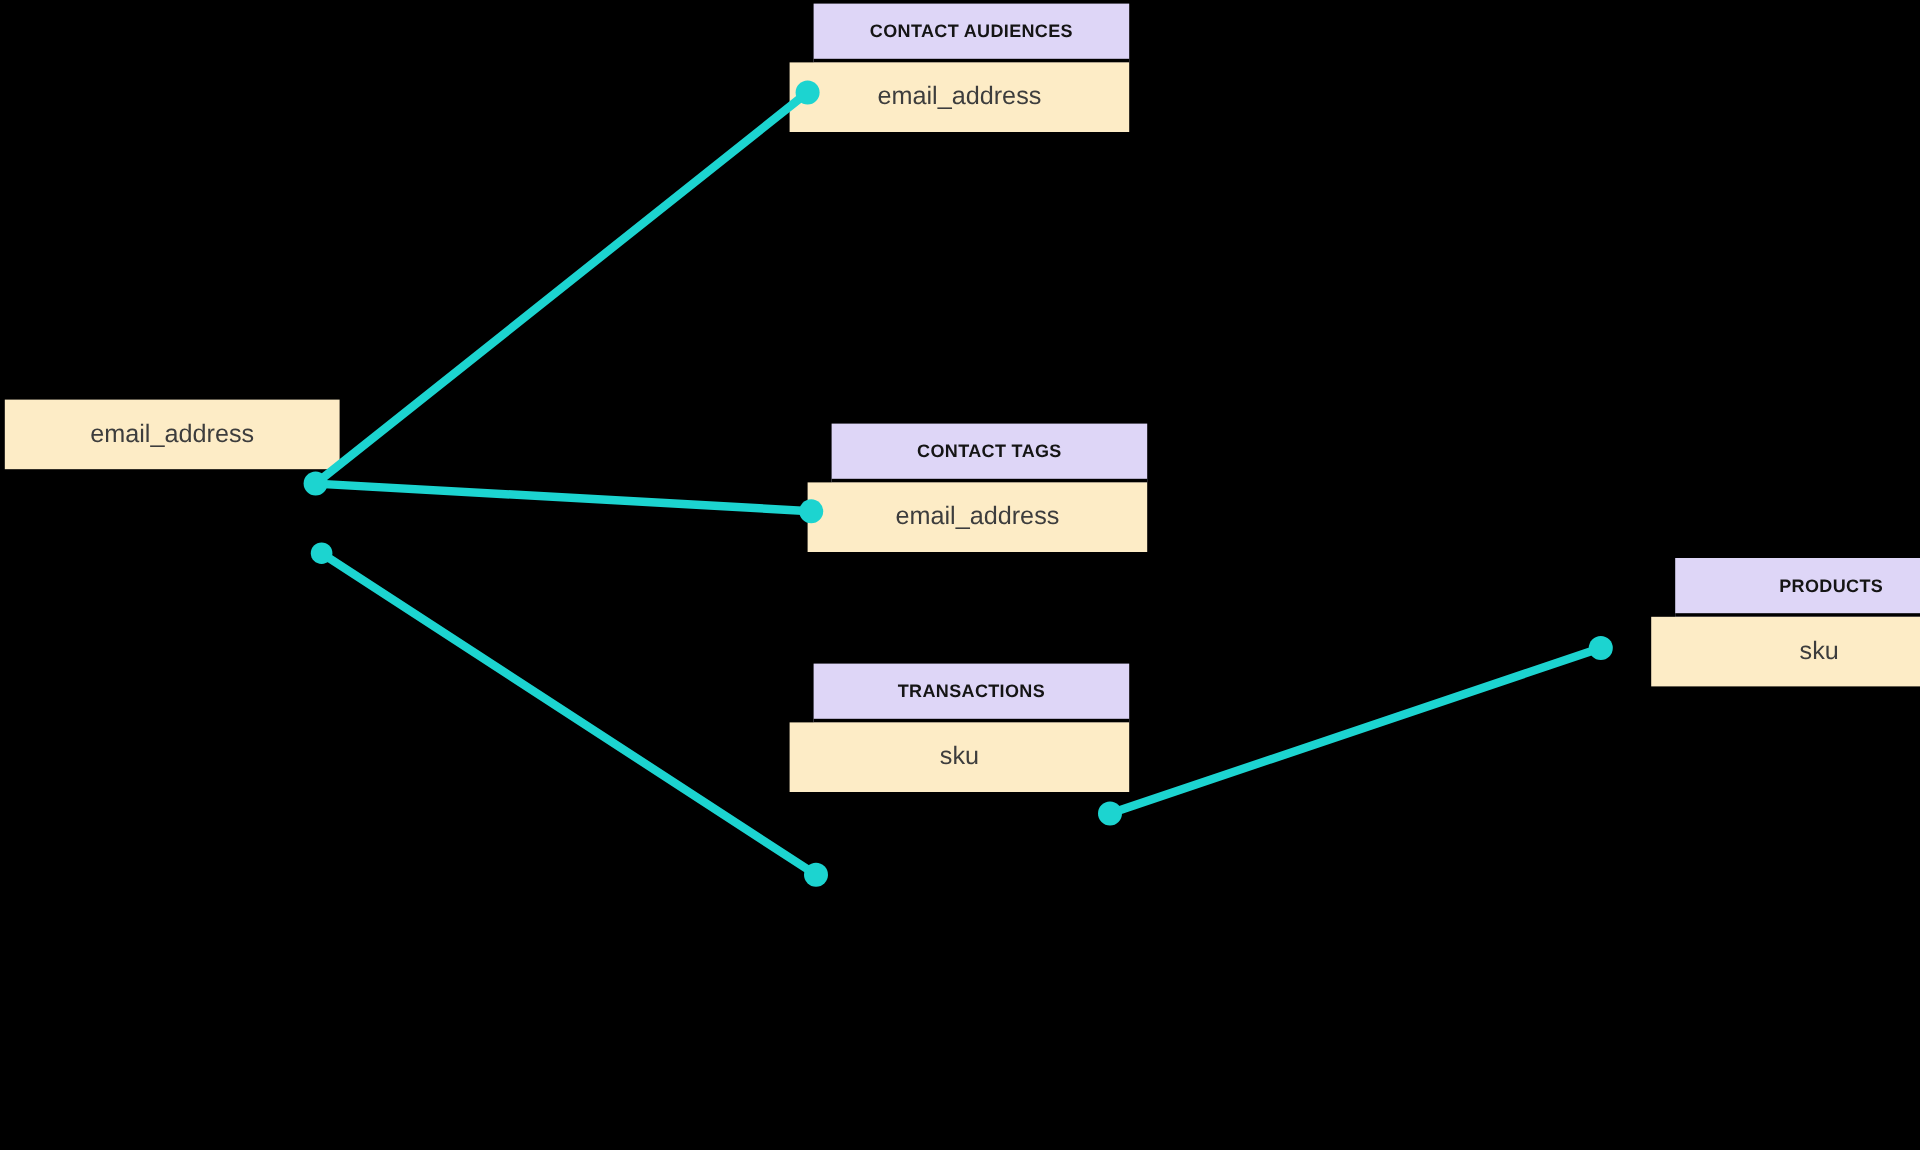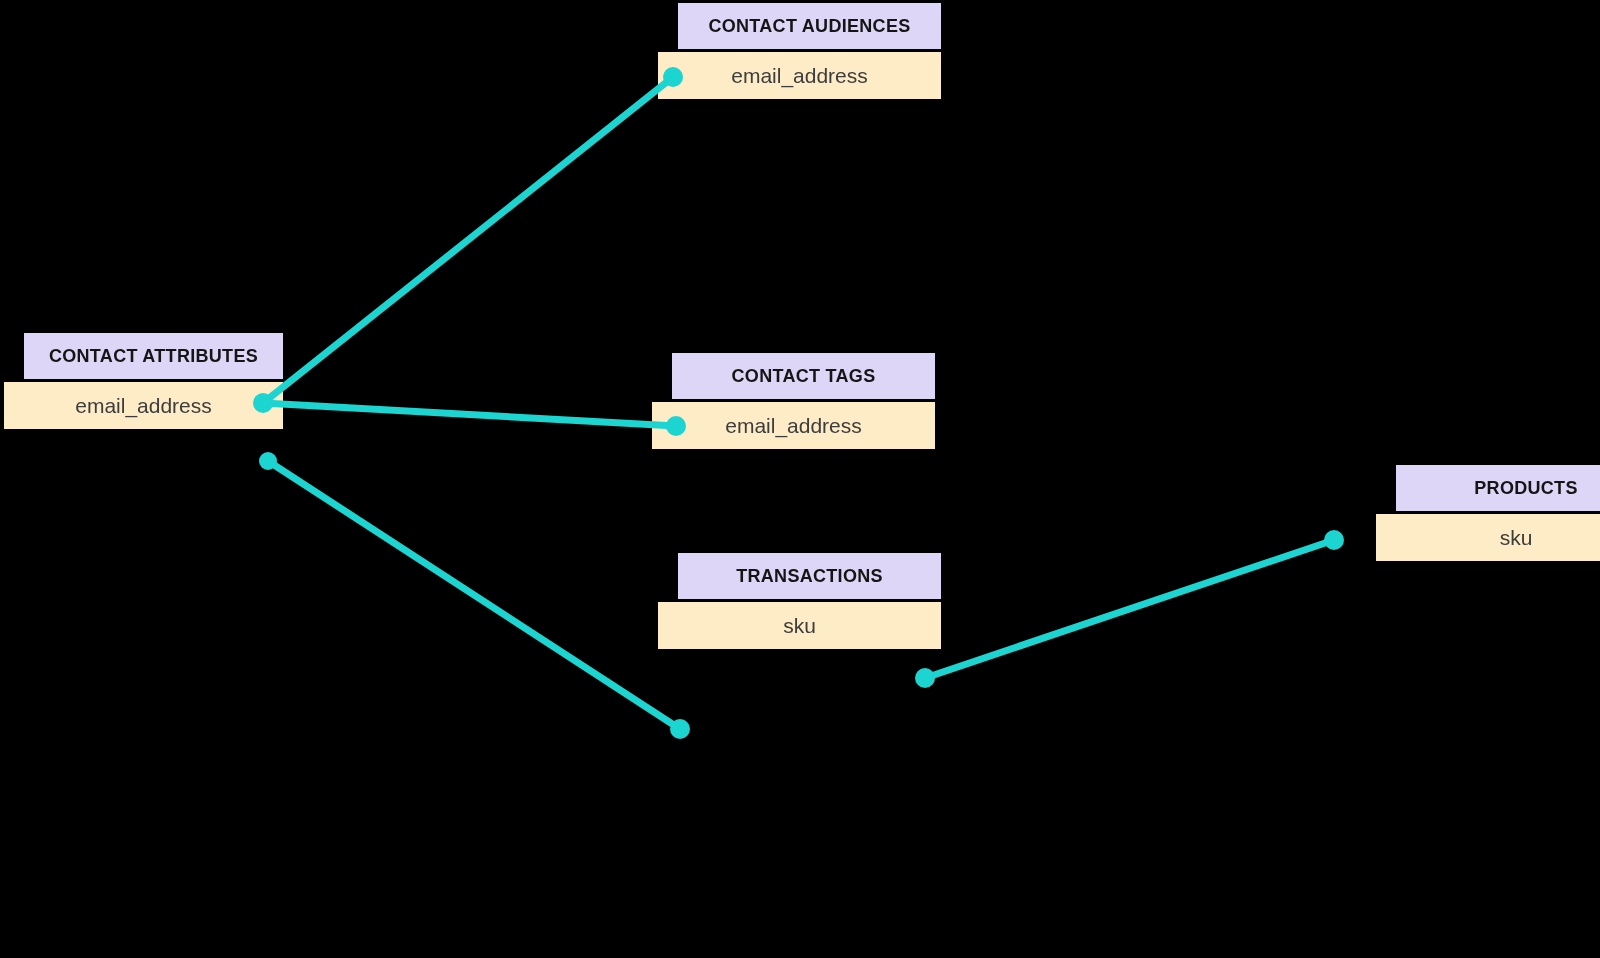--- a/index.html
+++ b/index.html
@@ -25,34 +25,34 @@
   }
   .entity{
     position:absolute;
     border:3px solid var(--entity-border);
     box-sizing:border-box;
   }
   .entity-header{
     background:var(--entity-header-bg);
     color:var(--header-text);
     font-weight:700;
-    font-size:18px;
+    font-size:15px;
     letter-spacing:0.3px;
     display:flex;align-items:center;justify-content:center;
     height:46px;
     border-bottom:3px solid var(--entity-border);
     margin-left:20px;
   }
   .entity-row{
     background:var(--entity-row-bg);
     color:var(--row-text);
     font-weight:400;
     font-size:21px;
     display:flex;align-items:center;justify-content:center;
-    height:47px;
+    height:58px;
   }
   .entity-row + .entity-row{
     border-top:3px solid var(--entity-border);
   }
   svg.connector-layer{
     position:absolute;
     left:0;top:0;
     width:1600px;height:958px;
     pointer-events:none;
   }
@@ -69,25 +69,24 @@
 <body>
 
 <div class="canvas">
 
   <div class="entity" style="left:655px; top:0px; width:289px;">
     <div class="entity-header">CONTACT AUDIENCES</div>
     <div class="entity-row">email_address</div>
   </div>
 
   <div class="entity" style="left:1px; top:330px; width:285px;">
-    <div class="entity-header">CONTACT ATTRIBUTES</div>
     <div class="entity-row">email_address</div>
   </div>
 
-  <div class="entity" style="left:649px; top:350px; width:289px;">
+  <div class="entity" style="left:670px; top:350px; width:289px;">
     <div class="entity-header">CONTACT TAGS</div>
     <div class="entity-row">email_address</div>
   </div>
 
   <div class="entity" style="left:655px; top:550px; width:289px;text-align:right;">
     <div class="entity-header">TRANSACTIONS</div>
     <div class="entity-row">sku</div>
   </div>
 
   <div class="entity" style="left:1373px; top:462px; width:286px;">

